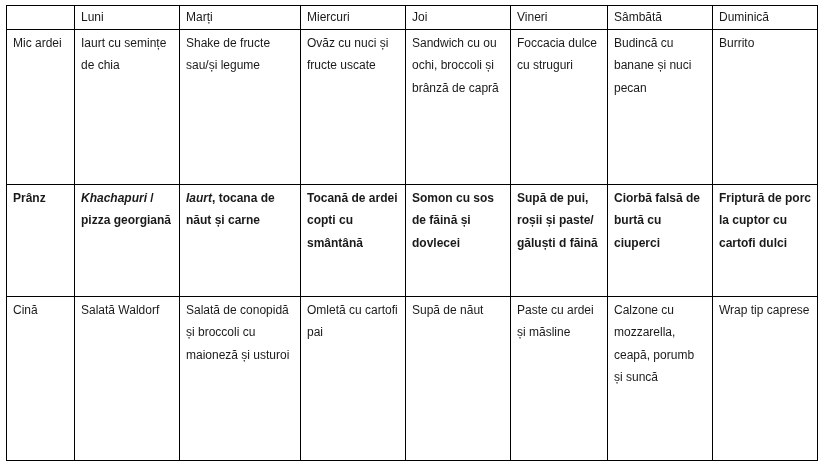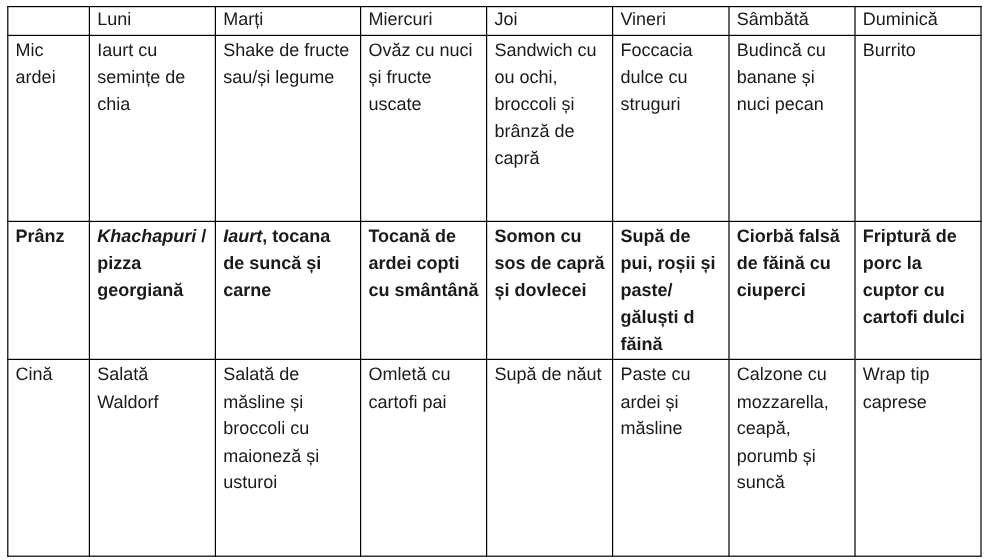--- a/index.html
+++ b/index.html
@@ -1,21 +1,21 @@
 <!DOCTYPE html>
 <html><head>
   <meta charset="utf-8">
   <style>
     html, body { margin: 0; padding: 0; background: #ffffff; }
     body { width: 821px; height: 467px; position: relative; overflow: hidden;
       font-family: "Liberation Sans", "DejaVu Sans", sans-serif; color: #1a1a1a; }
     table.menu { position: absolute; left: 6px; top: 5px; border-collapse: collapse;
       table-layout: fixed; width: 811px; }
     table.menu td { border: 1.5px solid #000; vertical-align: top; padding: 2px 6px 0 6px;
-      font-size: 15px; line-height: 22.5px; overflow: hidden; }
+      font-size: 12px; line-height: 22.5px; overflow: hidden; }
     tr.head td { height: 20px; padding-top: 0; }
     tr.r1 td { height: 152px; }
     tr.r2 td { height: 109px; font-weight: bold; }
     tr.r3 td { height: 161px; }
     .it { font-style: italic; }
   </style>
 </head>
 <body>
 
 <table class="menu">
@@ -46,31 +46,31 @@
     <td>Shake de fructe sau/și legume</td>
     <td>Ovăz cu nuci și fructe uscate</td>
     <td class="sqcell">Sandwich cu ou ochi, broccoli și brânză de capră</td>
     <td>Foccacia dulce cu struguri</td>
     <td class="sqcell">Budincă cu banane și nuci pecan</td>
     <td>Burrito</td>
   </tr>
   <tr class="r2">
     <td>Prânz</td>
     <td><span class="it">Khachapuri</span><span> / pizza georgiană</span></td>
-    <td><span class="it">Iaurt</span><span>, tocana de suncă și carne</span></td>
+    <td><span class="it">Iaurt</span><span>, tocana de năut și carne</span></td>
     <td class="sqcell">Tocană de ardei copti cu smântână</td>
-    <td>Somon cu sos de capră și dovlecei</td>
+    <td>Somon cu sos de făină și dovlecei</td>
     <td>Supă de pui, roșii și paste/ găluști d făină</td>
-    <td>Ciorbă falsă de făină cu ciuperci</td>
+    <td>Ciorbă falsă de burtă cu ciuperci</td>
     <td>Friptură de porc la cuptor cu cartofi dulci</td>
   </tr>
   <tr class="r3">
     <td>Cină</td>
     <td class="sqcell">Salată Waldorf</td>
-    <td class="sqcell">Salată de măsline și broccoli cu maioneză și usturoi</td>
+    <td class="sqcell">Salată de conopidă și broccoli cu maioneză și usturoi</td>
     <td>Omletă cu cartofi pai</td>
     <td>Supă de năut</td>
     <td>Paste cu ardei și măsline</td>
     <td class="sqcell">Calzone cu mozzarella, ceapă, porumb și suncă</td>
     <td>Wrap tip caprese</td>
   </tr>
 </tbody>
   </table>
 
 </body></html>

